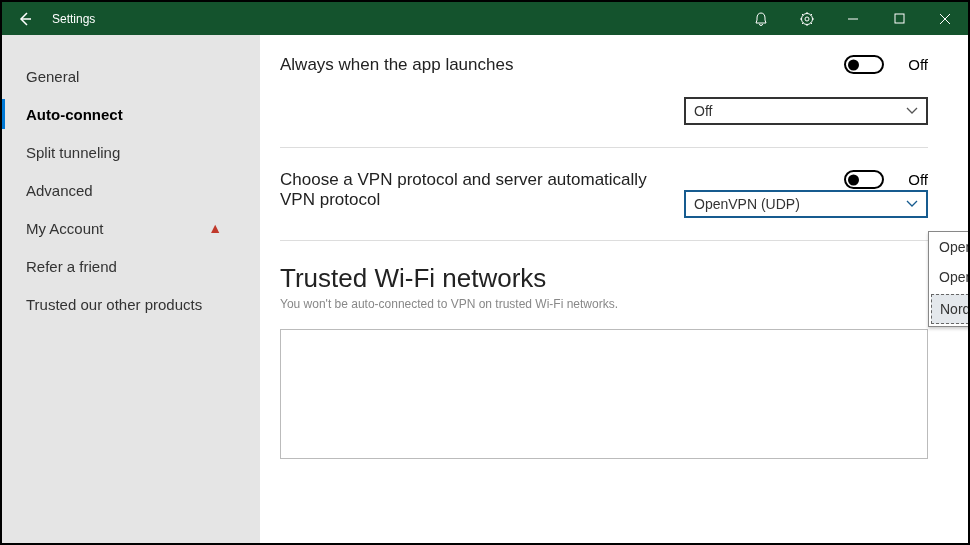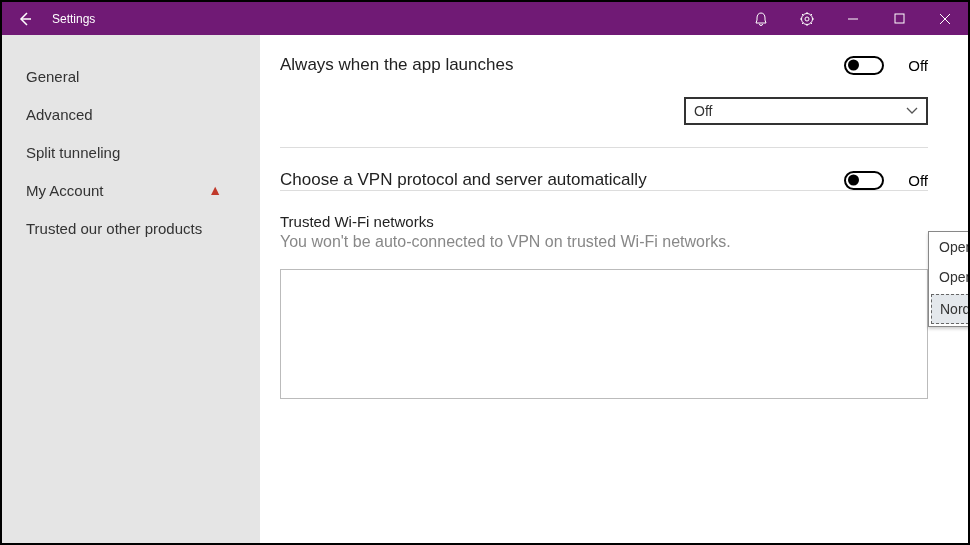--- a/index.html
+++ b/index.html
@@ -1,21 +1,21 @@
 <!DOCTYPE html>
 <html><head>
 <meta charset="utf-8">
 <style>
   * { box-sizing: border-box; margin: 0; padding: 0; }
   html, body { width: 970px; height: 545px; font-family: "Segoe UI", Arial, sans-serif; }
   body { border: 2px solid #000; background: #fff; overflow: hidden; }
 
   .titlebar {
     height: 33px;
-    background: #701a75;
+    background: #14532d;
     display: flex;
     align-items: center;
     color: #fff;
     font-size: 12px;
   }
   .titlebar .back {
     width: 46px; height: 33px;
     display: flex; align-items: center; justify-content: center;
     font-size: 16px;
   }
@@ -38,21 +38,21 @@
   }
   .side-item.active { font-weight: 600; color: #000; }
   .side-item.active::before {
     content: ""; position: absolute; left: 0; top: 4px; bottom: 4px;
     width: 3px; background: #0078d4;
   }
   .side-item .warn { margin-left: auto; margin-right: 38px; color: #c0392b; font-size: 14px; }
 
   .main { flex: 1; padding: 20px 40px 0 20px; position: relative; }
 
-  .row { display: flex; align-items: center; margin-bottom: 22px; }
+  .row { display: flex; align-items: flex-start; margin-bottom: 22px; }
   .row .label { font-size: 17px; color: #222; }
   .row .right { margin-left: auto; display: flex; align-items: center; gap: 18px; }
   .row.tight { margin-bottom: 0; }
   hr.sep { border: none; border-top: 1px solid #ddd; margin-bottom: 22px; }
 
   .toggle {
     width: 40px; height: 19px; border: 2px solid #000; border-radius: 20px;
     position: relative; background: #fff;
   }
   .toggle .knob {
@@ -80,22 +80,22 @@
     z-index: 10;
     box-shadow: 0 2px 3px rgba(0,0,0,0.2);
   }
   .dropdown .opt { padding: 7px 10px; font-size: 14px; color: #333; }
   .dropdown .opt.last { padding: 0; }
   .dropdown .opt.last .inner {
     margin: 2px; padding: 6px 8px;
     border: 1px dashed #666; background: #e4e8ec;
   }
 
-  h2.section { font-size: 15px; font-weight: 400; color: #222; margin-top: 8px; }
-  .section-sub { font-size: 16px; color: #888; margin-top: 3px; }
+  h2.section { font-size: 26px; font-weight: 400; color: #222; margin-top: 8px; }
+  .section-sub { font-size: 12px; color: #888; margin-top: 3px; }
   .trusted-box {
     margin-top: 18px; height: 130px; border: 1px solid #bbb;
   }
 
   svg { display: block; }
 </style>
 </head>
 <body>
 
 <div class="titlebar">
@@ -134,30 +134,36 @@
         <path d="M1 1 L11 11 M11 1 L1 11" stroke="#fff" stroke-width="1"></path>
       </svg>
   </div>
 </div>
 
 <div class="body">
   <div class="sidebar">
     <div class="side-item">
         <span>General</span>
       </div>
+    <div class="side-item active">
+        <span>Auto-connect</span>
+      </div>
+    <div class="side-item">
+        <span>Split tunneling</span>
+      </div>
     <div class="side-item">
         <span>Advanced</span>
-      </div>
-    <div class="side-item">
-        <span>Split tunneling</span>
       </div>
     <div class="side-item">
       <span>My Account</span>
       <span class="warn">▲</span>
     </div>
+    <div class="side-item">
+        <span>Refer a friend</span>
+      </div>
     <div class="side-item">
         <span>Trusted our other products</span>
       </div>
   </div>
 
   <div class="main">
 
     <div class="row">
       <div class="label">Always when the app launches</div>
       <div class="right">
@@ -186,20 +192,33 @@
     <div class="row tight">
       <div class="label">Choose a VPN protocol and server automatically</div>
       <div class="right">
         <div class="toggle">
             <div class="knob"></div>
           </div>
         <div class="toggle-label">Off</div>
       </div>
     </div>
 
+    <div class="row">
+      <div class="label">VPN protocol</div>
+      <div class="right">
+        <div class="select active">
+          <span>OpenVPN (UDP)</span>
+          <span class="chev">
+              <svg width="12" height="8" viewBox="0 0 12 8">
+                <path d="M1 1 L6 6 L11 1" stroke="#165b8f" fill="none" stroke-width="1.3"></path>
+              </svg>
+            </span>
+        </div>
+      </div>
+    </div>
 
 
     <hr class="sep">
 
     <h2 class="section">Trusted Wi-Fi networks</h2>
     <div class="section-sub">You won't be auto-connected to VPN on trusted Wi-Fi networks.</div>
     <div class="trusted-box"></div>
 
     <div class="dropdown">
       <div class="opt"><span>OpenVPN (UDP)</span></div>

